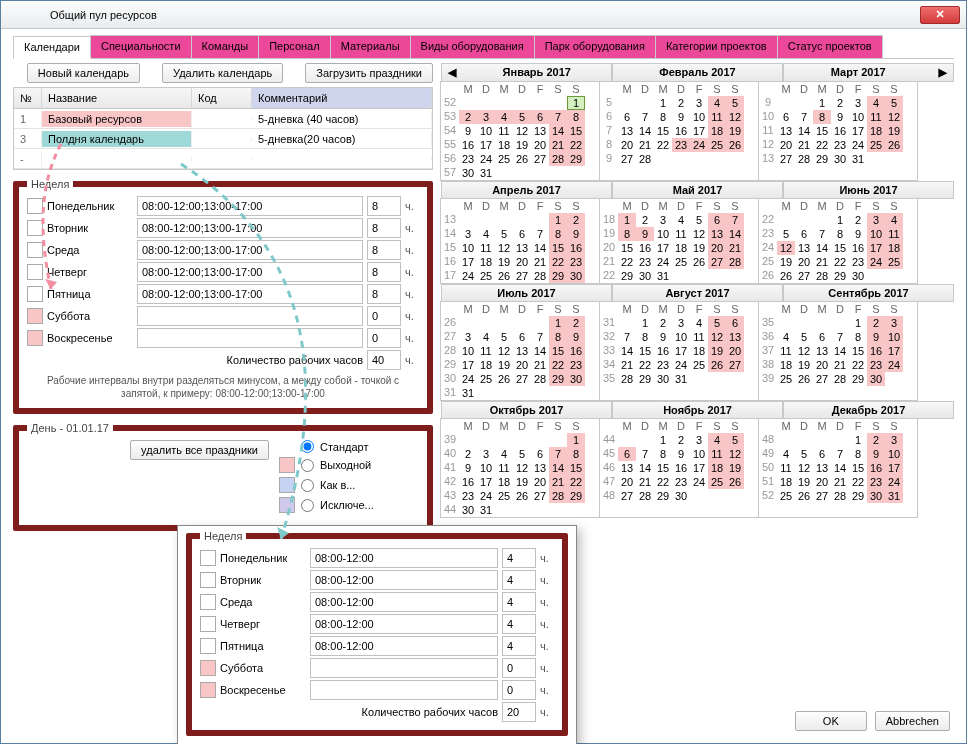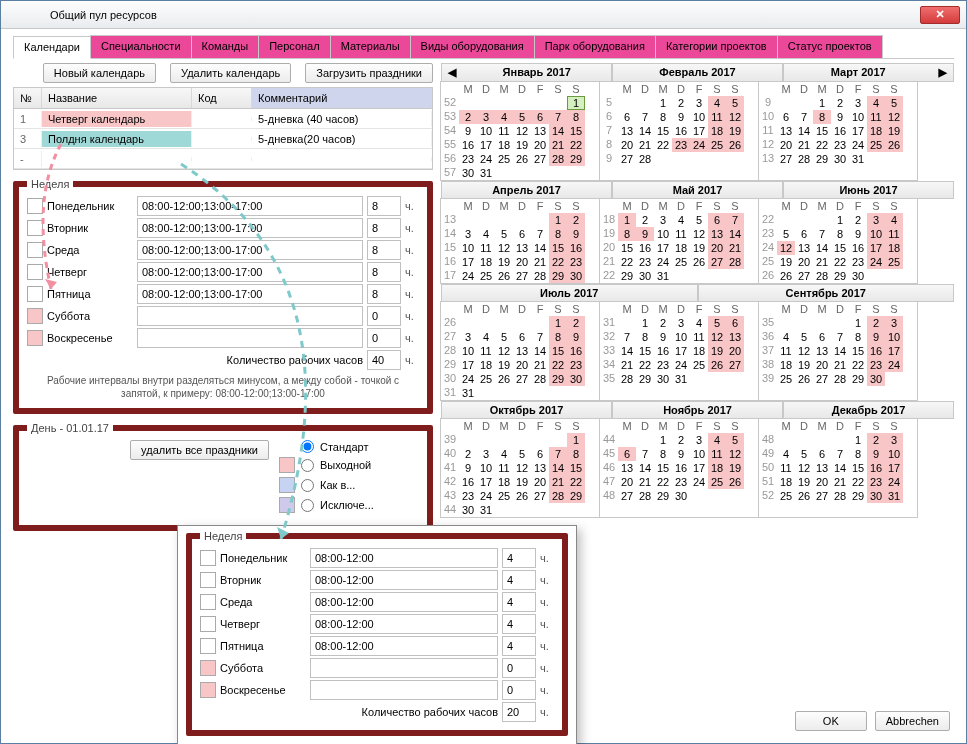--- a/index.html
+++ b/index.html
@@ -9,21 +9,21 @@
   .titlebar .title { flex:1;margin-left:43px; }
   .close-btn { width:40px; height:18px; background:linear-gradient(#ef6f6f,#d43b3b); border:1px solid #a32c2c; border-radius:2px; color:#fff; text-align:center; line-height:14px; font-size:11px; font-weight:bold;}
   .content { position:absolute; top:28px; left:0; right:0; bottom:0; padding:6px 12px 12px 12px; }
   .tabs { height:24px; border-bottom:1px solid #c8c8c8; display:flex; gap:0; }
   .tab { padding:4px 10px 3px 10px; border:1px solid #c8c8c8; border-bottom:none; background:#ec4899; margin-right:-1px; cursor:pointer;}
   .tab.active { background:#fff; border-bottom:1px solid #fff; position:relative; top:1px; }
   .body { display:flex; gap:8px; margin-top:4px; }
   .left-col { width:420px; }
   .right-col { flex:1; }
 
-  .toolbar { display:flex; gap:14px; justify-content:flex-end; margin-bottom:4px; }
+  .toolbar { display:flex; gap:22px; justify-content:flex-end; margin-bottom:4px; }
   .btn { border:1px solid #adadad; background:linear-gradient(#fdfdfd,#ececec); padding:3px 10px; border-radius:2px; cursor:pointer; }
 
   .grid { border:1px solid #c8c8c8; }
   .grid-header { display:flex; background:linear-gradient(#f7f7f7,#e8e8e8); border-bottom:1px solid #c8c8c8; }
   .gh { padding:4px 6px; border-right:1px solid #d8d8d8; }
   .gh.num { width:28px; }
   .gh.name { width:150px; }
   .gh.code { width:60px; }
   .gh.comment { flex:1; background:#cfd5ec; }
   .grid-row { display:flex; border-bottom:1px solid #e4e4e4; height:20px; align-items:center; }
@@ -104,21 +104,21 @@
 
         <div class="grid">
           <div class="grid-header">
             <div class="gh num">№</div>
             <div class="gh name">Название</div>
             <div class="gh code">Код</div>
             <div class="gh comment">Комментарий</div>
           </div>
           <div class="grid-row row-base">
             <div class="gc num">1</div>
-            <div class="gc name">Четверг календарь</div>
+            <div class="gc name">Базовый ресурсов</div>
             <div class="gc code"></div>
             <div class="gc comment">5-дневка (40 часов)</div>
           </div>
           <div class="grid-row row-half">
             <div class="gc num">3</div>
             <div class="gc name">Полдня календарь</div>
             <div class="gc code"></div>
             <div class="gc comment">5-дневка(20 часов)</div>
           </div>
           <div class="grid-row">
@@ -557,20 +557,21 @@
                   <div class="d">26</div>
                   <div class="d">27</div>
                   <div class="d">28</div>
                   <div class="d">29</div>
                   <div class="d">30</div>
                 </div>
               </div>
             </div>
             <div class="months-row">
               <div class="month-title" style="flex: 1 1 0%;">Июль 2017</div>
+              <div class="month-title" style="flex: 1 1 0%;">Август 2017</div>
               <div class="month-title" style="flex: 1 1 0%;">Сентябрь 2017</div>
             </div>
             <div class="months-row">
               <div class="month">
                 <div class="dow">
                   <div></div>
                   <div>M</div>
                   <div>D</div>
                   <div>M</div>
                   <div>D</div>

